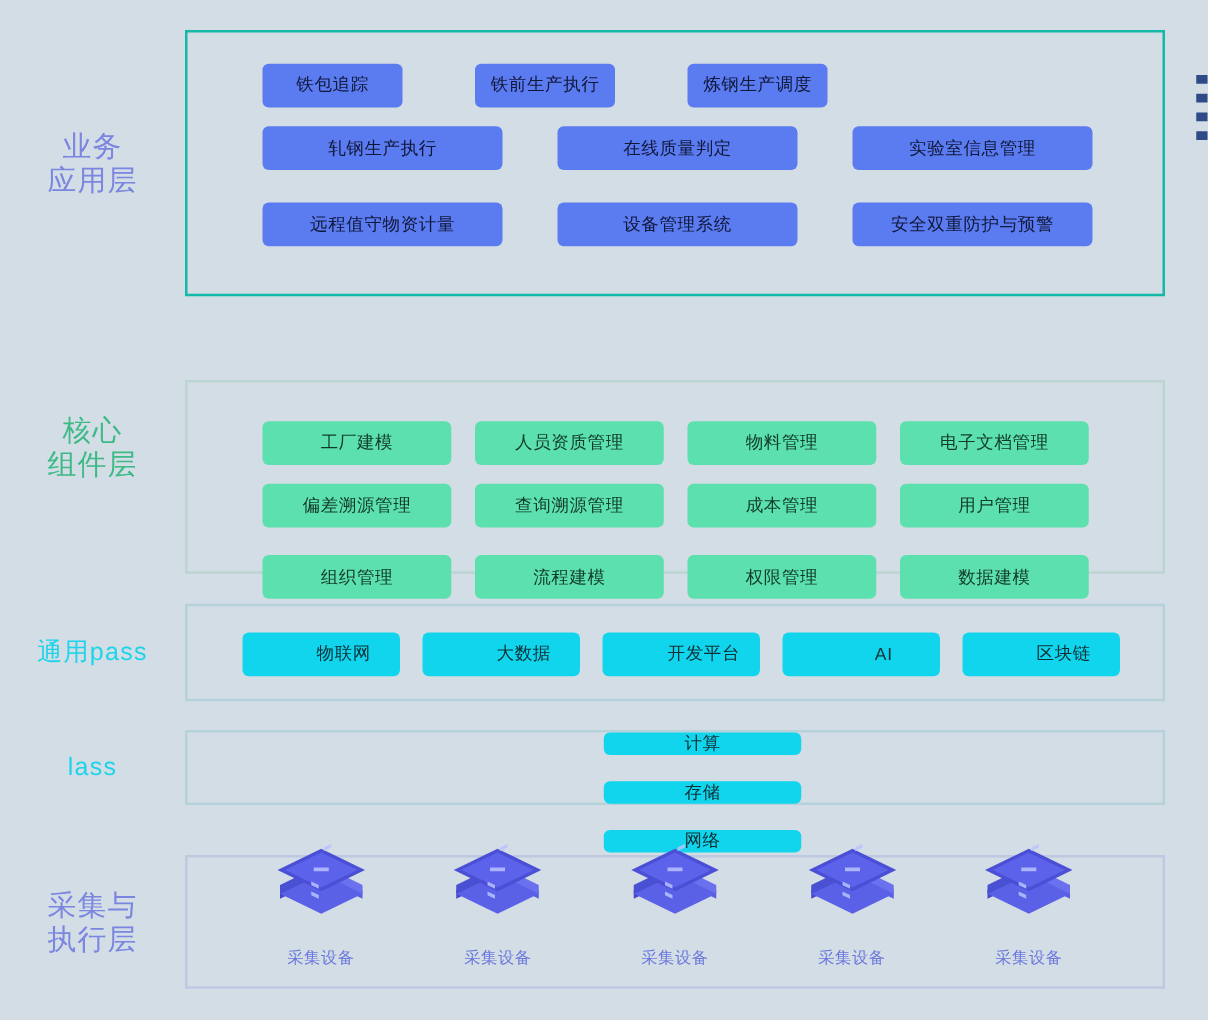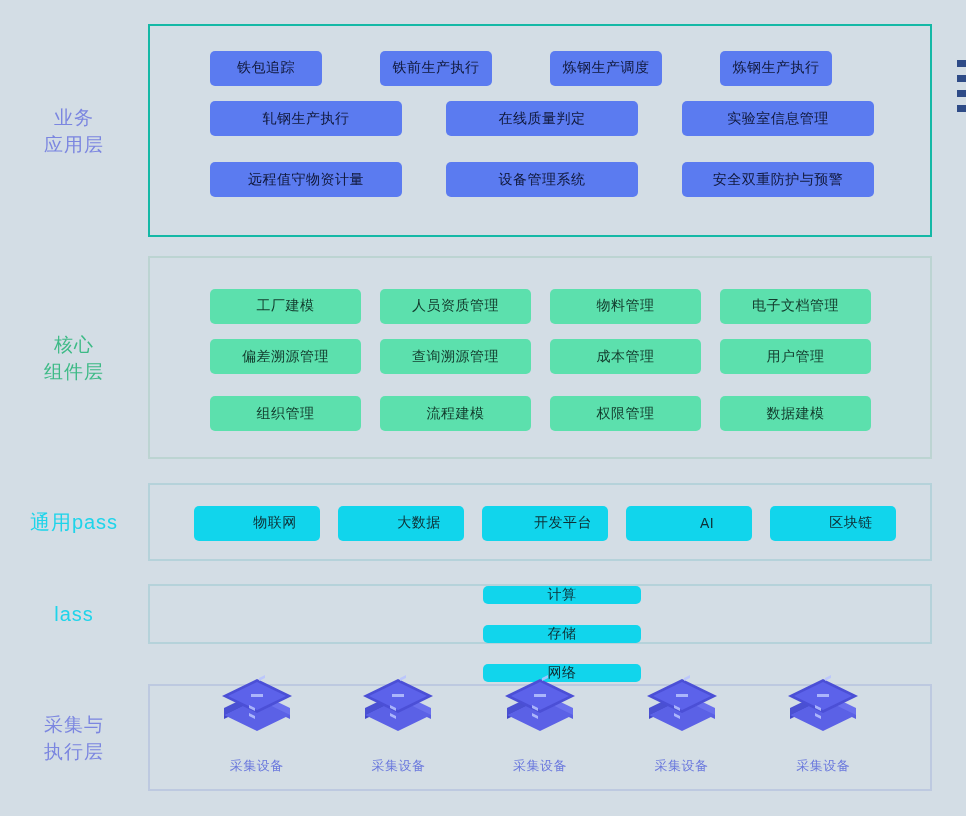--- a/index.html
+++ b/index.html
@@ -29,21 +29,21 @@
     align-items: stretch;
   }
 
   .layer-label {
     width: 148px;
     flex: 0 0 148px;
     display: flex;
     flex-direction: column;
     align-items: center;
     justify-content: center;
-    font-size: 19px;
+    font-size: 23px;
     line-height: 27px;
     letter-spacing: 1px;
     text-align: center;
     user-select: none;
   }
   .layer-label .lbl-line { display: block; white-space: pre; }
 
   .label-biz    { color: #7b86e0; }
   .label-core   { color: #3dba86; }
   .label-paas   { color: #1ed4ea; font-size: 20px; }
@@ -51,21 +51,21 @@
   .label-edge   { color: #7b86e0; }
 
   .panel {
     flex: 0 0 784px;
     width: 784px;
     box-sizing: border-box;
     background: #d3dde5;
     border: 2px solid #14b8a6;
     position: relative;
   }
-  .panel-core  { border-color: #bcd4d2; }
+  .panel-core  { border-color: #bcd4d2; margin-top: 48px; }
   .panel-paas  { border-color: #b5d2da; }
   .panel-iaas  { border-color: #b5d2da; }
   .panel-edge  { border-color: #bdc9e0; }
 
   
   .chip-row {
     display: flex;
     align-items: center;
     box-sizing: border-box;
   }
@@ -157,21 +157,20 @@
   <div class="layer" style="top:24px; height:213px;">
     <div class="layer-label label-biz">
       <span class="lbl-line">业务</span>
       <span class="lbl-line">应用层</span>
     </div>
     <div class="panel panel-biz">
       <div class="chip-row biz-row biz-row1" style="height:62px; padding-top:22px;">
         <div class="chip chip-blue">铁包追踪</div>
         <div class="chip chip-blue">铁前生产执行</div>
         <div class="chip chip-blue">炼钢生产调度</div>
-        <div class="chip chip-blue">炼钢生产执行</div>
       </div>
       <div class="chip-row biz-row biz-row2" style="height:61px;">
         <div class="chip chip-blue">轧钢生产执行</div>
         <div class="chip chip-blue">在线质量判定</div>
         <div class="chip chip-blue">实验室信息管理</div>
       </div>
       <div class="chip-row biz-row biz-row3" style="height:61px;">
         <div class="chip chip-blue">远程值守物资计量</div>
         <div class="chip chip-blue">设备管理系统</div>
         <div class="chip chip-blue">安全双重防护与预警</div>

